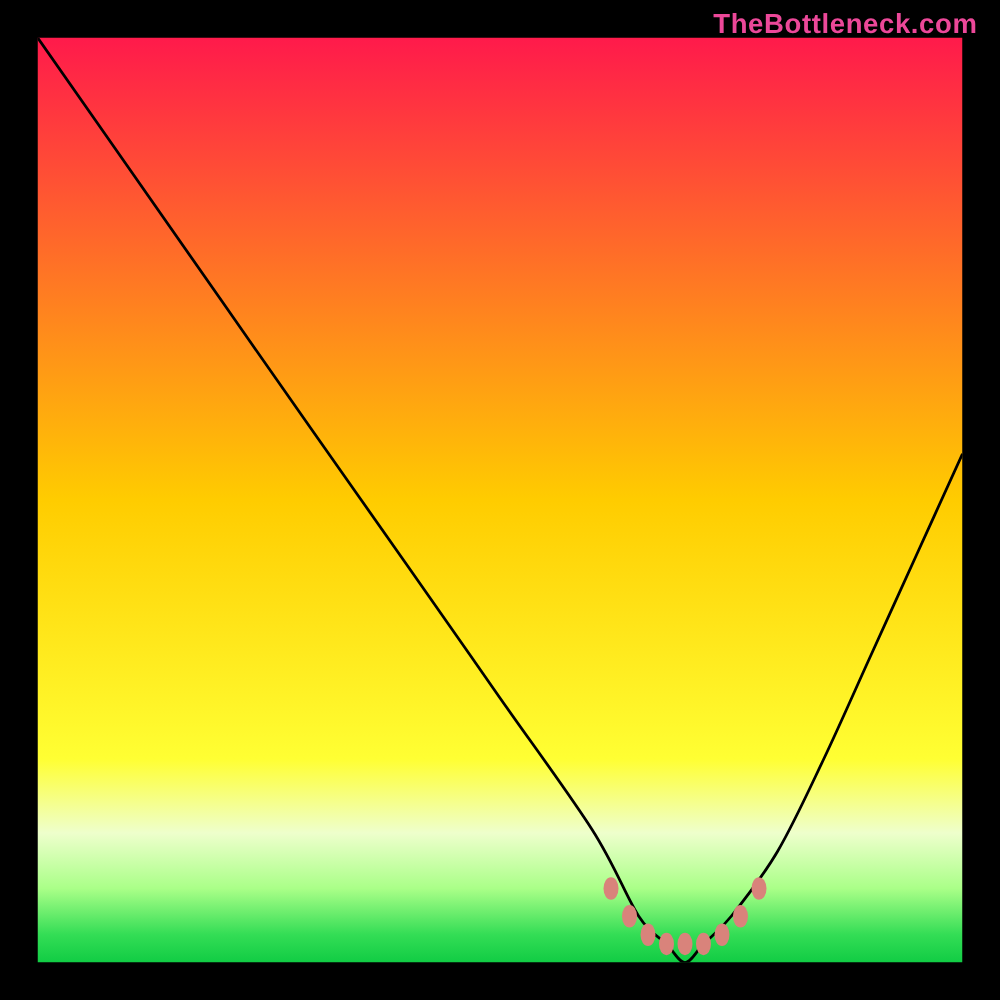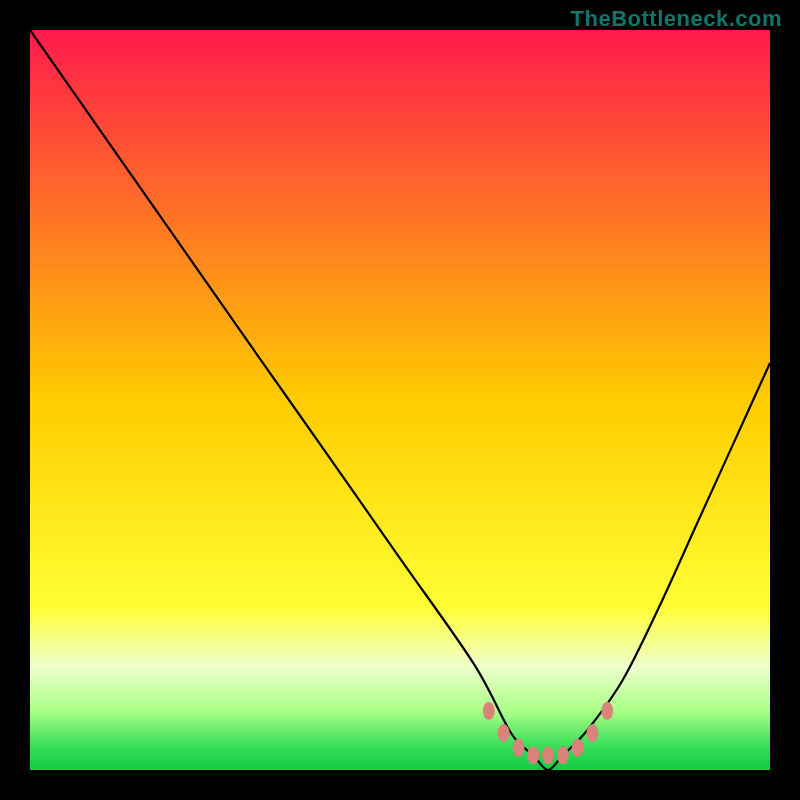--- a/index.html
+++ b/index.html
@@ -7,21 +7,21 @@
   .frame {
     position: relative;
     width: 800px;
     height: 800px;
     background: #000;
   }
   .watermark {
     position: absolute;
     top: 6px;
     right: 18px;
-    color: #0f766e;
+    color: #ec4899;
     font-family: Arial, Helvetica, sans-serif;
     font-size: 22px;
     font-weight: bold;
     letter-spacing: 0.5px;
   }
   .plot {
     position: absolute;
     left: 30px;
     top: 30px;
     width: 740px;

